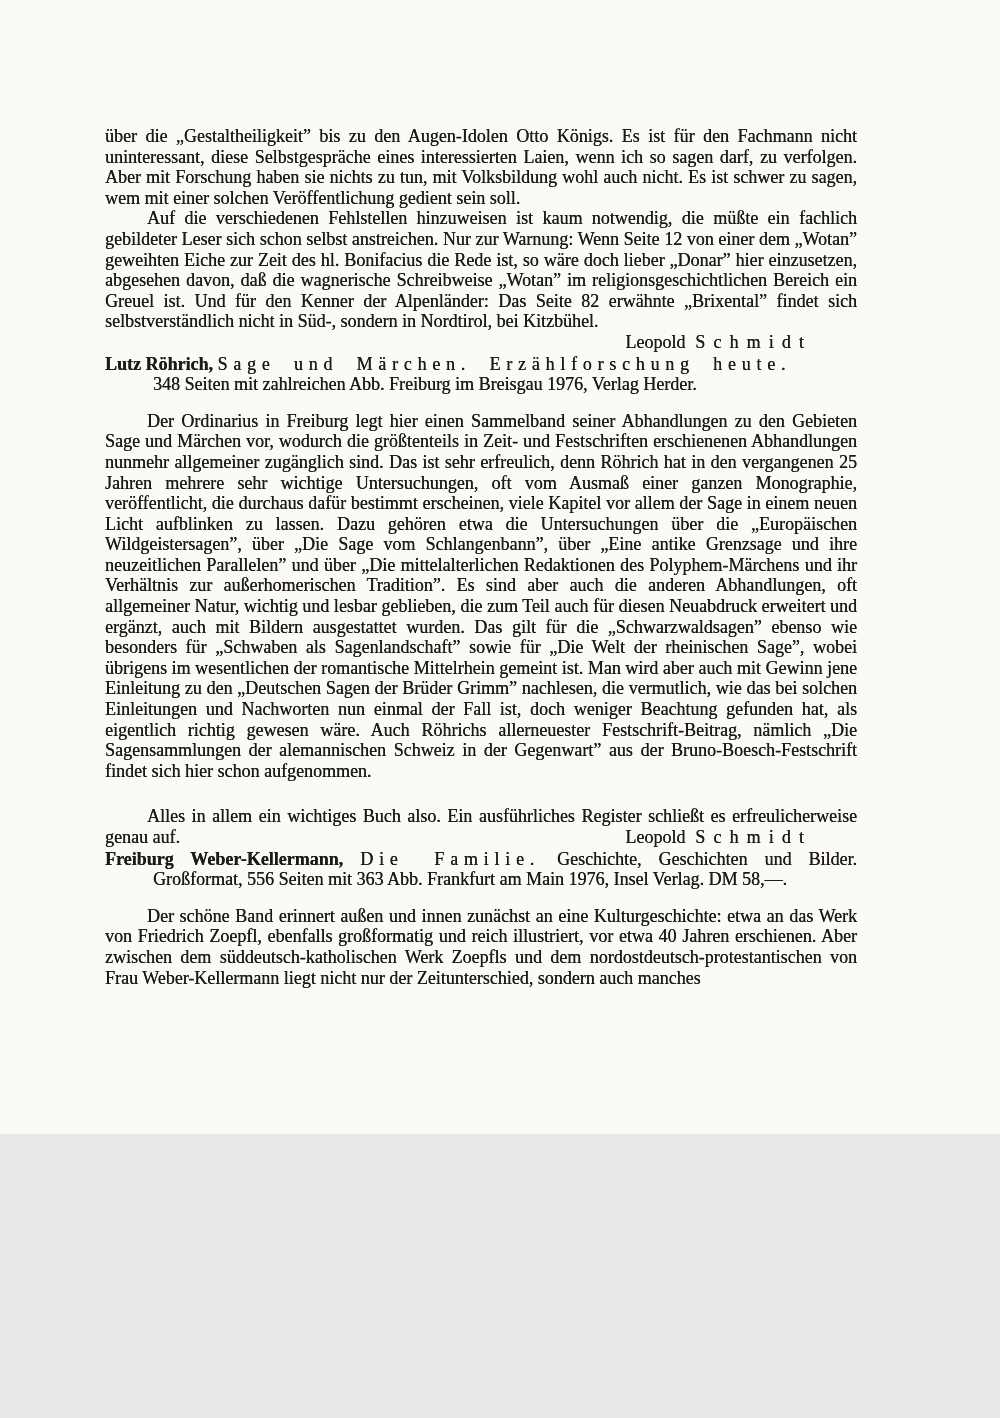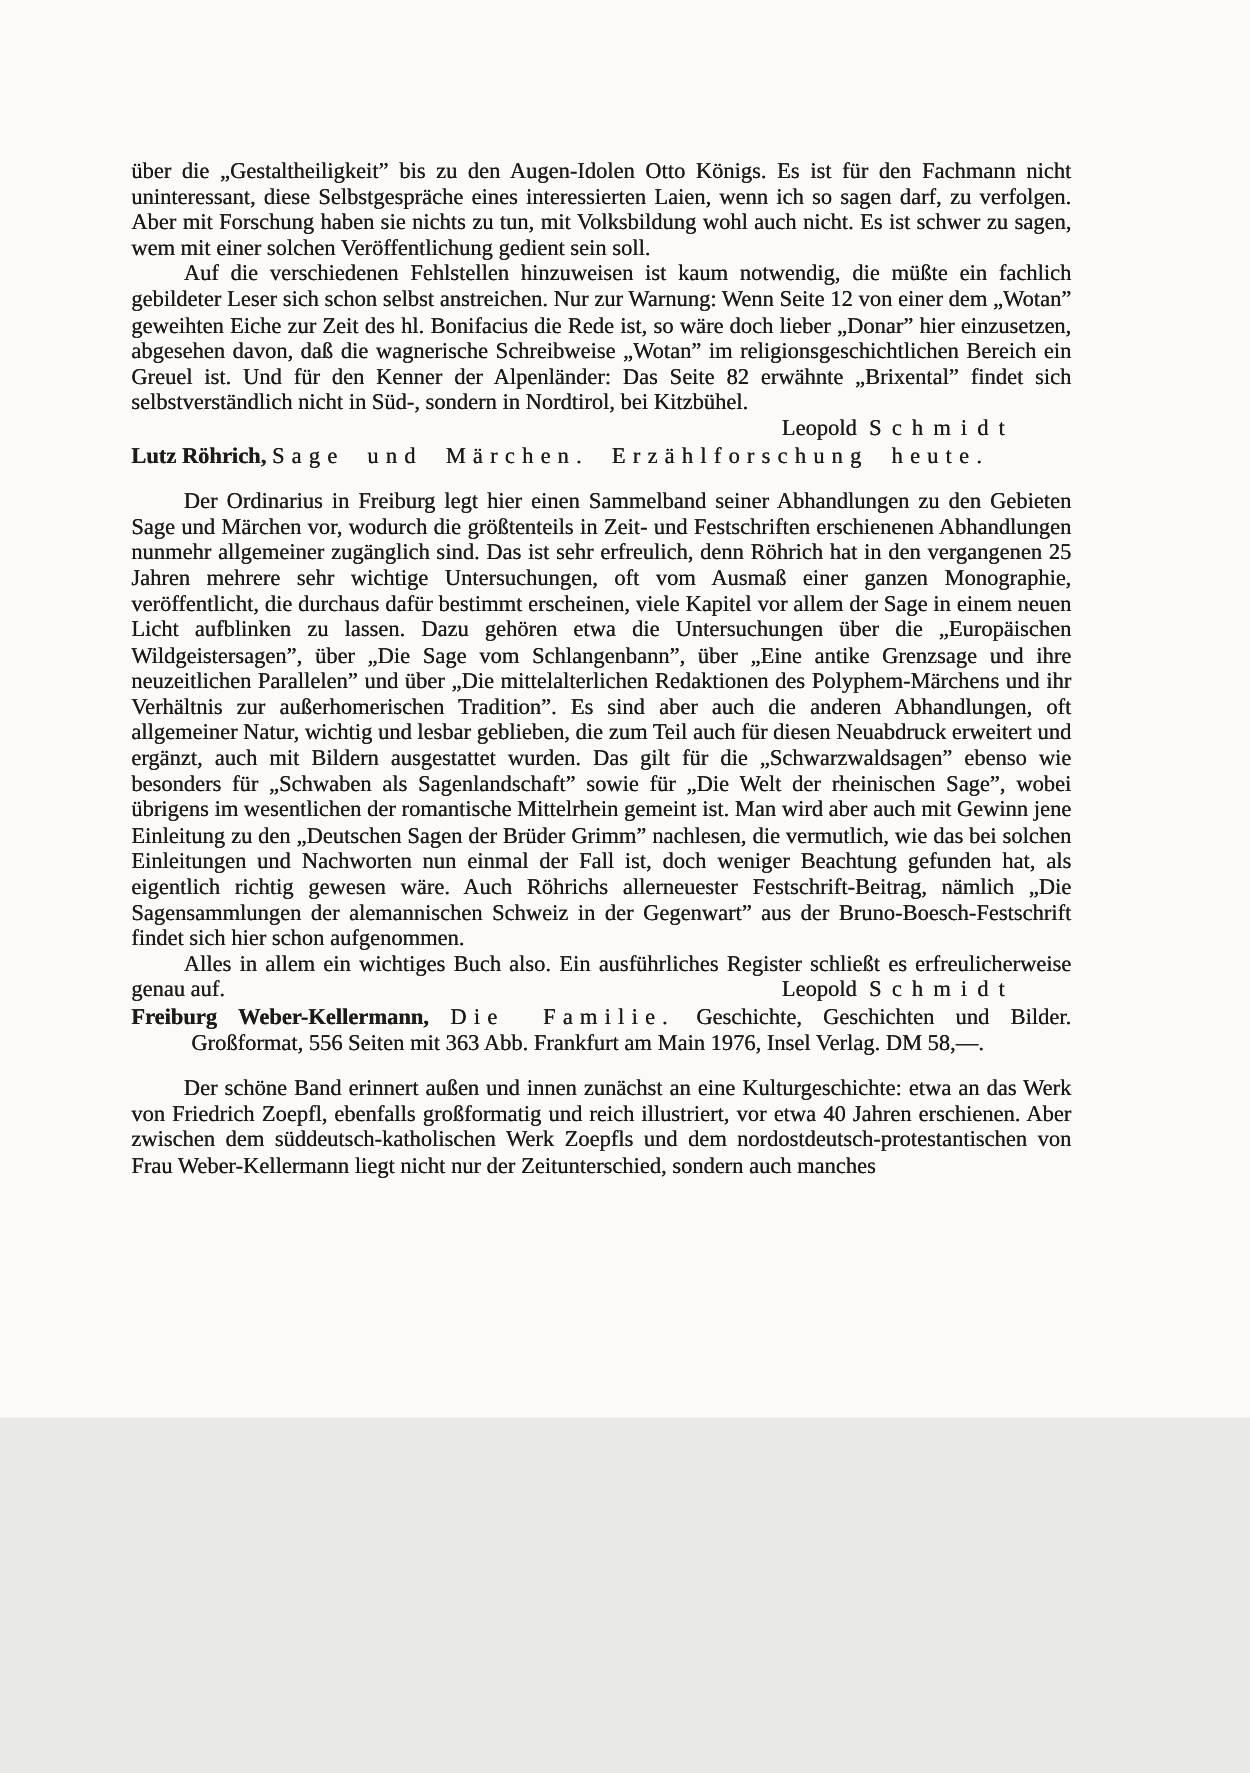--- a/index.html
+++ b/index.html
@@ -42,21 +42,21 @@
   .heading {
     margin-top: 1px;
     padding-left: 48px;
     text-indent: -48px;
   }
   .heading .details {
     display: block;
     text-indent: 0;
   }
   .body-start { margin-top: 16px; }
-  .closing { position: relative; }
+  .closing { position: relative; margin-top: 25px; }
   .inline-sig {
     position: absolute;
     right: 45px;
     bottom: 0;
     white-space: nowrap;
   }
   .page-number {
     position: absolute;
     left: 810px;
     top: 1268px;
@@ -68,21 +68,21 @@
 </head>
 <body>
 
 <div class="page">
   <div class="text-column">
 
     <p class="para no-indent">über die „Gestaltheiligkeit” bis zu den Augen-Idolen Otto Königs. Es ist für den Fachmann nicht uninteressant, diese Selbstgespräche eines interessierten Laien, wenn ich so sagen darf, zu verfolgen. Aber mit Forschung haben sie nichts zu tun, mit Volksbildung wohl auch nicht. Es ist schwer zu sagen, wem mit einer solchen Veröffentlichung gedient sein soll.</p>
     <p class="para">Auf die verschiedenen Fehlstellen hinzuweisen ist kaum notwendig, die müßte ein fachlich gebildeter Leser sich schon selbst anstreichen. Nur zur Warnung: Wenn Seite 12 von einer dem „Wotan” geweihten Eiche zur Zeit des hl. Bonifacius die Rede ist, so wäre doch lieber „Donar” hier einzusetzen, abgesehen davon, daß die wagnerische Schreibweise „Wotan” im religionsgeschichtlichen Bereich ein Greuel ist. Und für den Kenner der Alpenländer: Das Seite 82 erwähnte „Brixental” findet sich selbstverständlich nicht in Süd-, sondern in Nordtirol, bei Kitzbühel.</p>
     <p class="sig-line"><span>Leopold</span><span class="sperr">Schmidt</span></p>
 
-    <p class="heading"><span class="bold">Lutz Röhrich,</span> <span class="sperr-title">Sage und Märchen. Erzählforschung heute.</span></p>
+    <p class="heading"><span class="bold">Lutz Röhrich,</span> <span class="sperr-title">Sage und Märchen. Erzählforschung heute.</span><span class="details">348 Seiten mit zahlreichen Abb. Freiburg im Breisgau 1976, Verlag Herder.</span></p>
 
     <p class="para body-start">Der Ordinarius in Freiburg legt hier einen Sammelband seiner Abhandlungen zu den Gebieten Sage und Märchen vor, wodurch die größtenteils in Zeit- und Festschriften erschienenen Abhandlungen nunmehr allgemeiner zugänglich sind. Das ist sehr erfreulich, denn Röhrich hat in den vergangenen 25 Jahren mehrere sehr wichtige Untersuchungen, oft vom Ausmaß einer ganzen Monographie, veröffentlicht, die durchaus dafür bestimmt erscheinen, viele Kapitel vor allem der Sage in einem neuen Licht aufblinken zu lassen. Dazu gehören etwa die Untersuchungen über die „Europäischen Wildgeistersagen”, über „Die Sage vom Schlangenbann”, über „Eine antike Grenzsage und ihre neuzeitlichen Parallelen” und über „Die mittelalterlichen Redaktionen des Polyphem-Märchens und ihr Verhältnis zur außerhomerischen Tradition”. Es sind aber auch die anderen Abhandlungen, oft allgemeiner Natur, wichtig und lesbar geblieben, die zum Teil auch für diesen Neuabdruck erweitert und ergänzt, auch mit Bildern ausgestattet wurden. Das gilt für die „Schwarzwaldsagen” ebenso wie besonders für „Schwaben als Sagenlandschaft” sowie für „Die Welt der rheinischen Sage”, wobei übrigens im wesentlichen der romantische Mittelrhein gemeint ist. Man wird aber auch mit Gewinn jene Einleitung zu den „Deutschen Sagen der Brüder Grimm” nachlesen, die vermutlich, wie das bei solchen Einleitungen und Nachworten nun einmal der Fall ist, doch weniger Beachtung gefunden hat, als eigentlich richtig gewesen wäre. Auch Röhrichs allerneuester Festschrift-Beitrag, nämlich „Die Sagensammlungen der alemannischen Schweiz in der Gegenwart” aus der Bruno-Boesch-Festschrift findet sich hier schon aufgenommen.</p>
 
     <p class="para closing"><span>Alles in allem ein wichtiges Buch also. Ein ausführliches Register schließt es erfreulicherweise genau auf.</span><span class="inline-sig"><span>Leopold</span><span class="sperr">Schmidt</span></span></p>
 
     <p class="heading"><span class="bold">Freiburg Weber-Kellermann,</span> <span class="sperr-title">Die Familie.</span> <span>Geschichte, Geschichten und Bilder. Großformat, 556 Seiten mit 363 Abb. Frankfurt am Main 1976, Insel Verlag. DM 58,—.</span></p>
 
     <p class="para body-start">Der schöne Band erinnert außen und innen zunächst an eine Kulturgeschichte: etwa an das Werk von Friedrich Zoepfl, ebenfalls großformatig und reich illustriert, vor etwa 40 Jahren erschienen. Aber zwischen dem süddeutsch-katholischen Werk Zoepfls und dem nordostdeutsch-protestantischen von Frau Weber-Kellermann liegt nicht nur der Zeitunterschied, sondern auch manches</p>
 
   </div>

